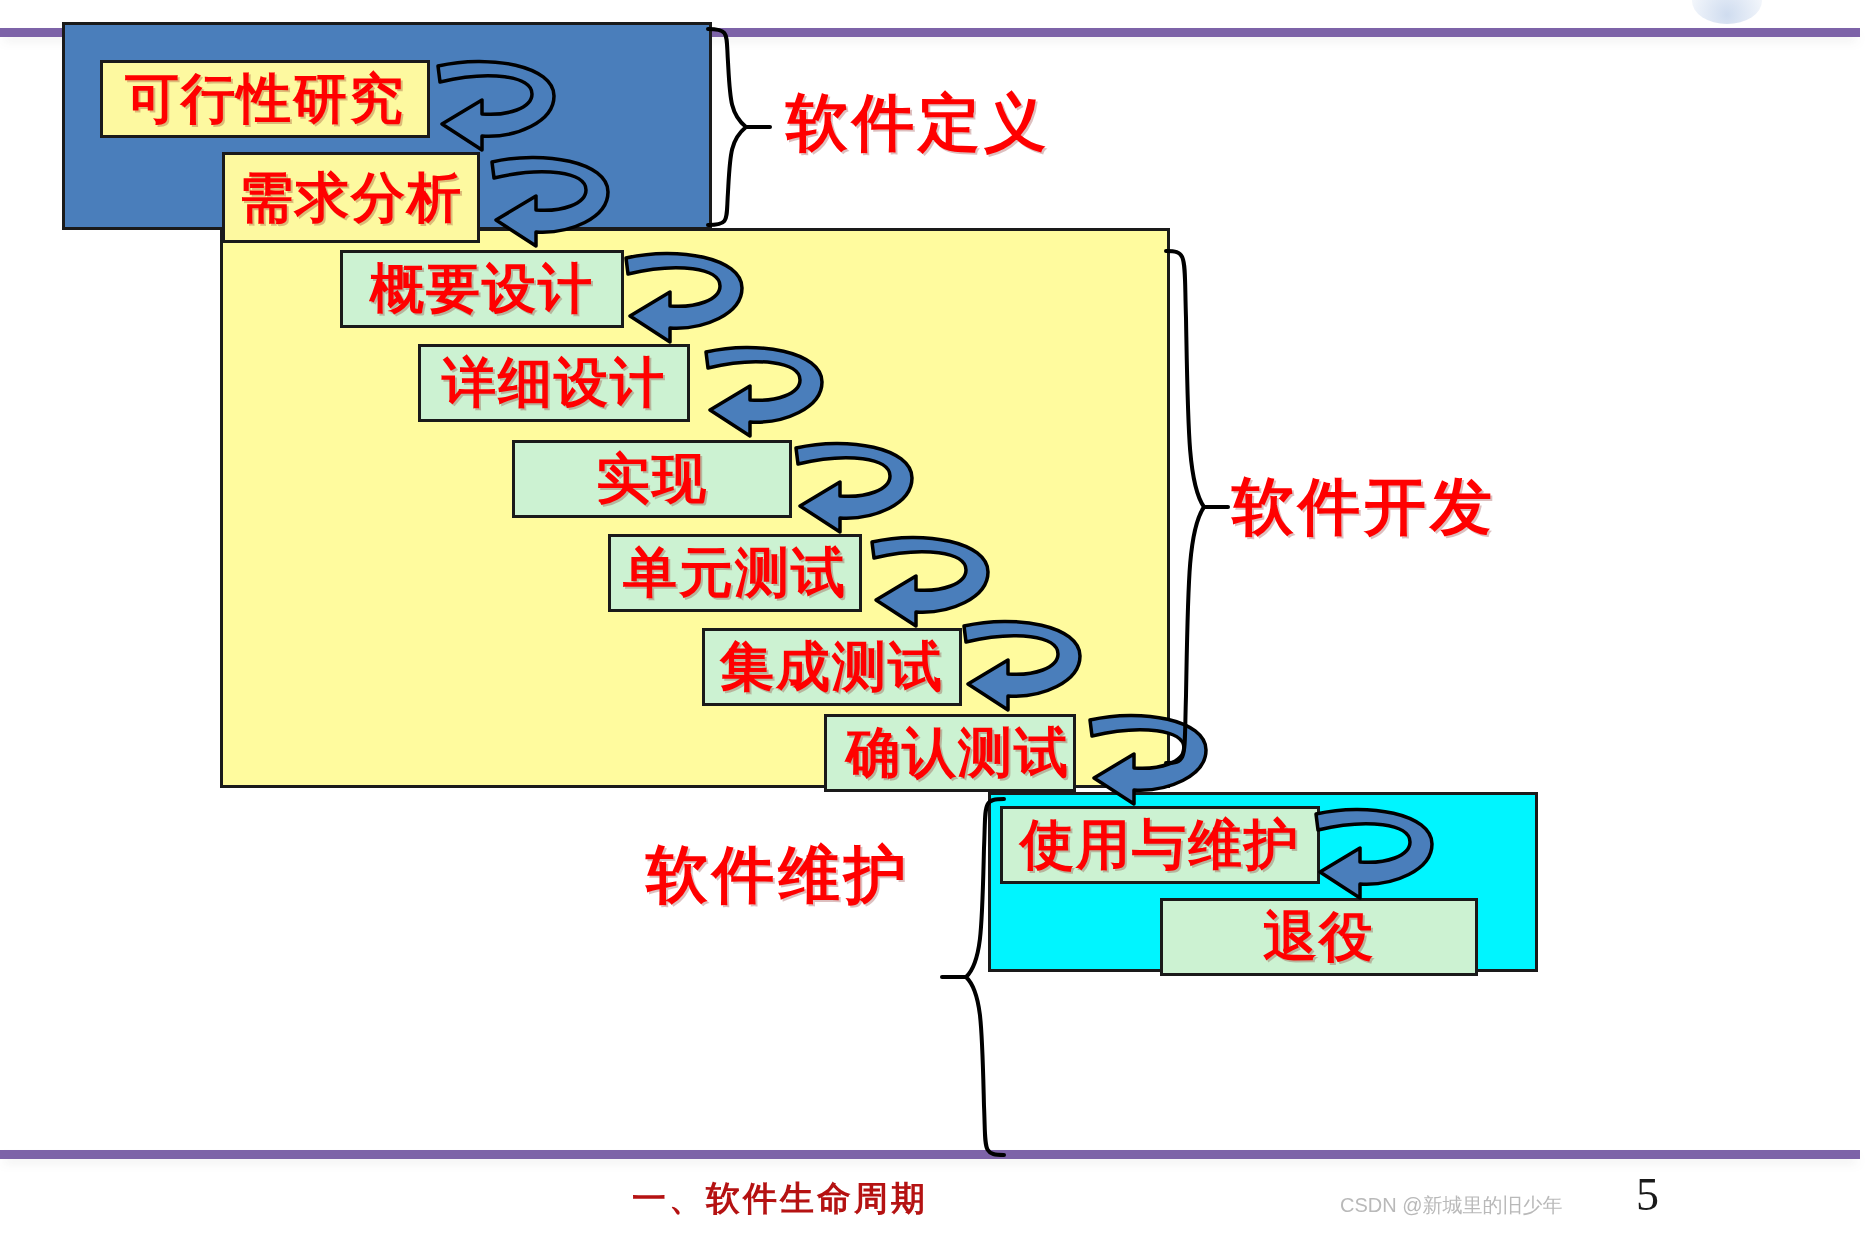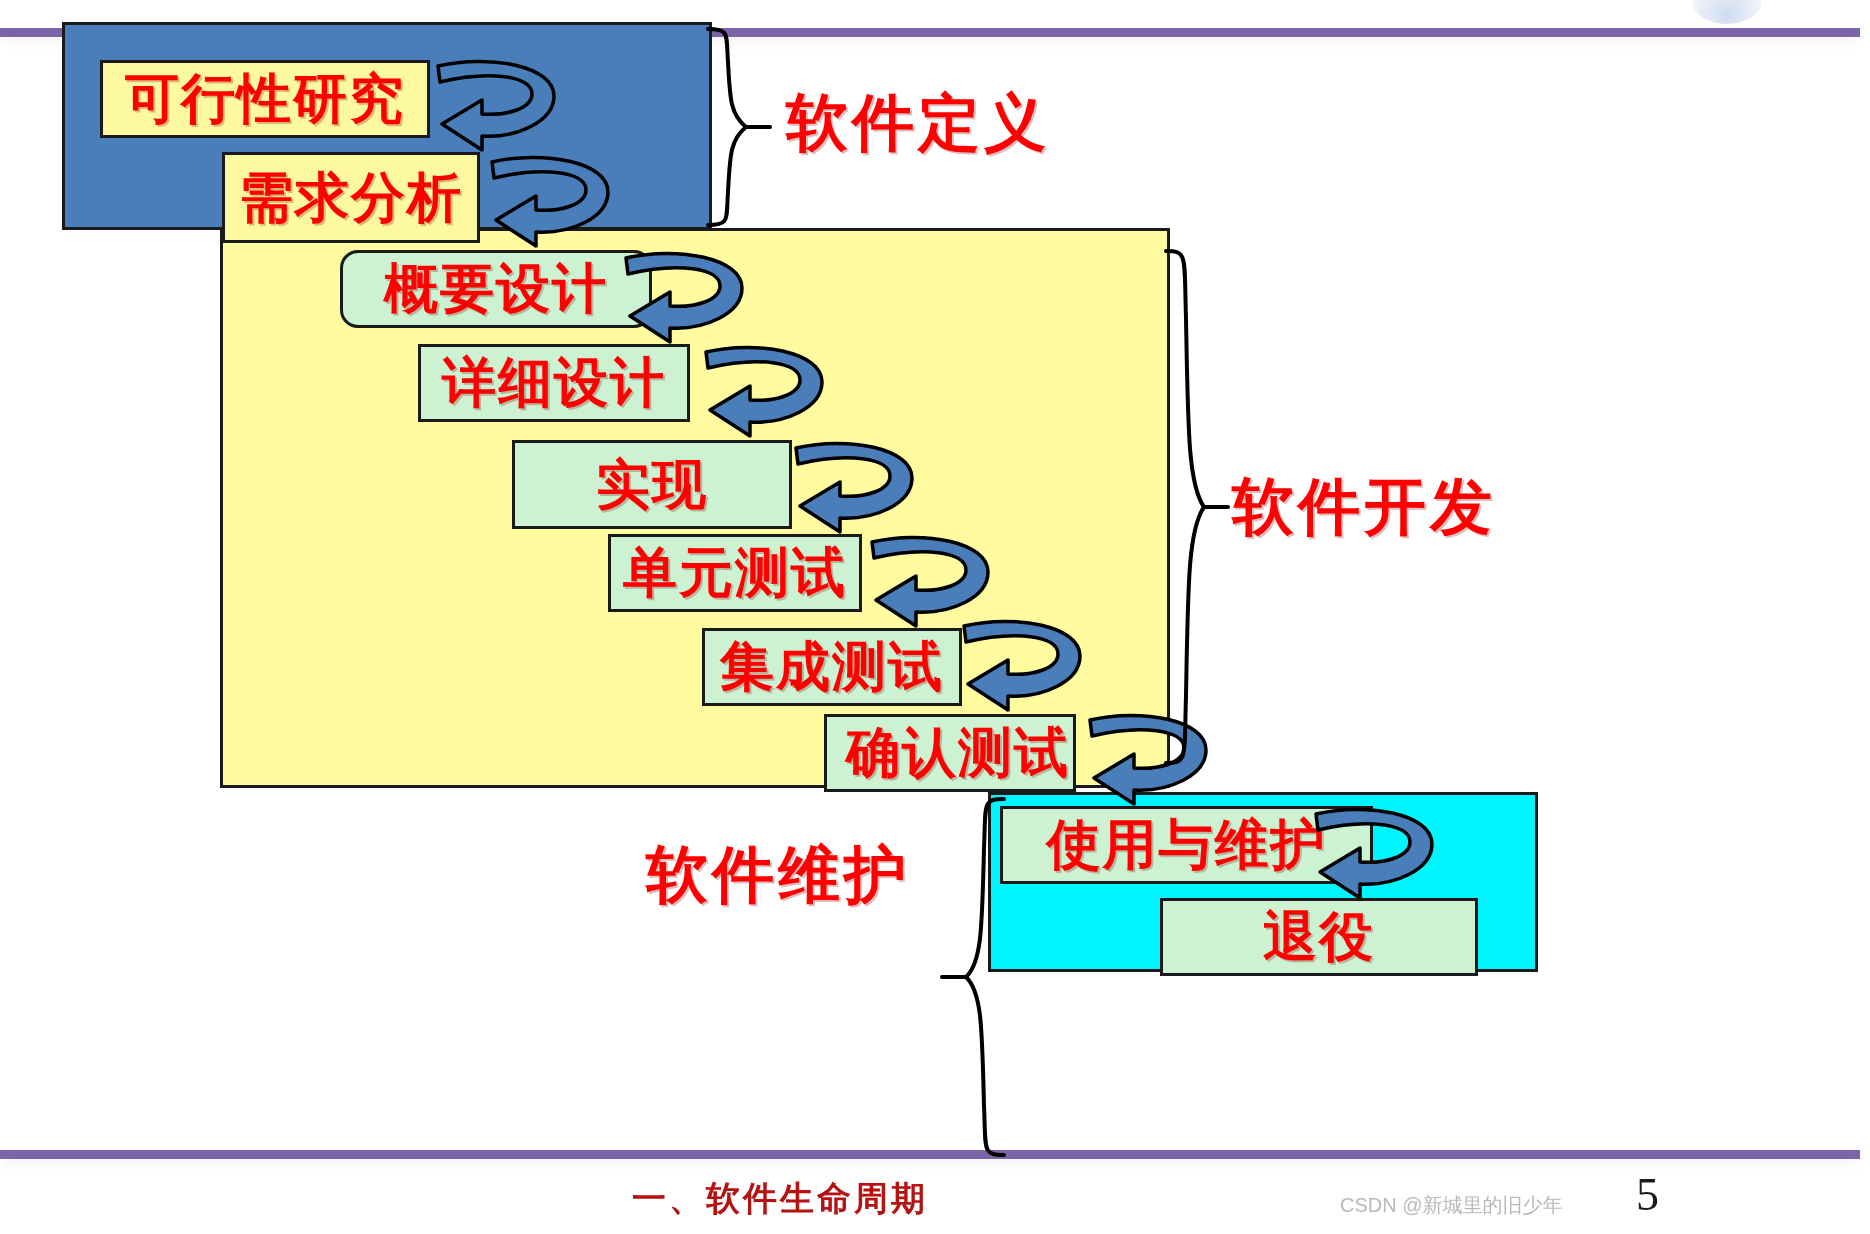--- a/index.html
+++ b/index.html
@@ -63,27 +63,27 @@
     letter-spacing: 2px;
     white-space: nowrap;
     text-shadow: 2px 2px 0 rgba(120,0,0,0.25);
   }
   .stage-yellow { background: #FDF9A0; }
   .stage-green  { background: #CCF2D2; }
 
   
   .s-feasibility { left: 100px;  top: 60px;  width: 330px; height: 78px; }
   .s-requirement { left: 222px;  top: 152px; width: 258px; height: 91px; }
-  .s-outline     { left: 340px;  top: 250px; width: 312px; height: 78px; border-radius: 18px; }
+  .s-outline     { left: 340px;  top: 250px; width: 284px; height: 78px; }
   .s-detail      { left: 418px;  top: 344px; width: 272px; height: 78px; }
-  .s-implement   { left: 512px;  top: 440px; width: 280px; height: 89px; }
+  .s-implement   { left: 512px;  top: 440px; width: 280px; height: 78px; }
   .s-unittest    { left: 608px;  top: 534px; width: 254px; height: 78px; }
   .s-integration { left: 702px;  top: 628px; width: 260px; height: 78px; }
   .s-validation  { left: 824px;  top: 714px; width: 252px; height: 78px; padding-left: 16px; }
-  .s-maintain    { left: 1000px; top: 806px; width: 373px; height: 78px; }
+  .s-maintain    { left: 1000px; top: 806px; width: 320px; height: 78px; }
   .s-retire      { left: 1160px; top: 898px; width: 318px; height: 78px; }
 
   
   .loop {
     position: absolute;
     width: 132px;
     height: 100px;
     pointer-events: none;
   }
   .a1 { left: 432px;  top: 52px;  }

